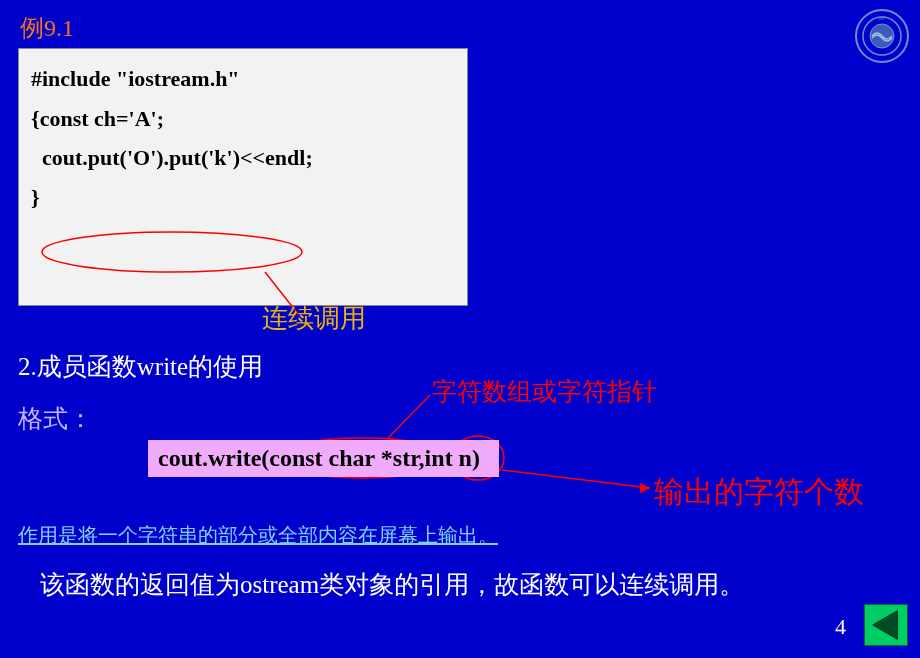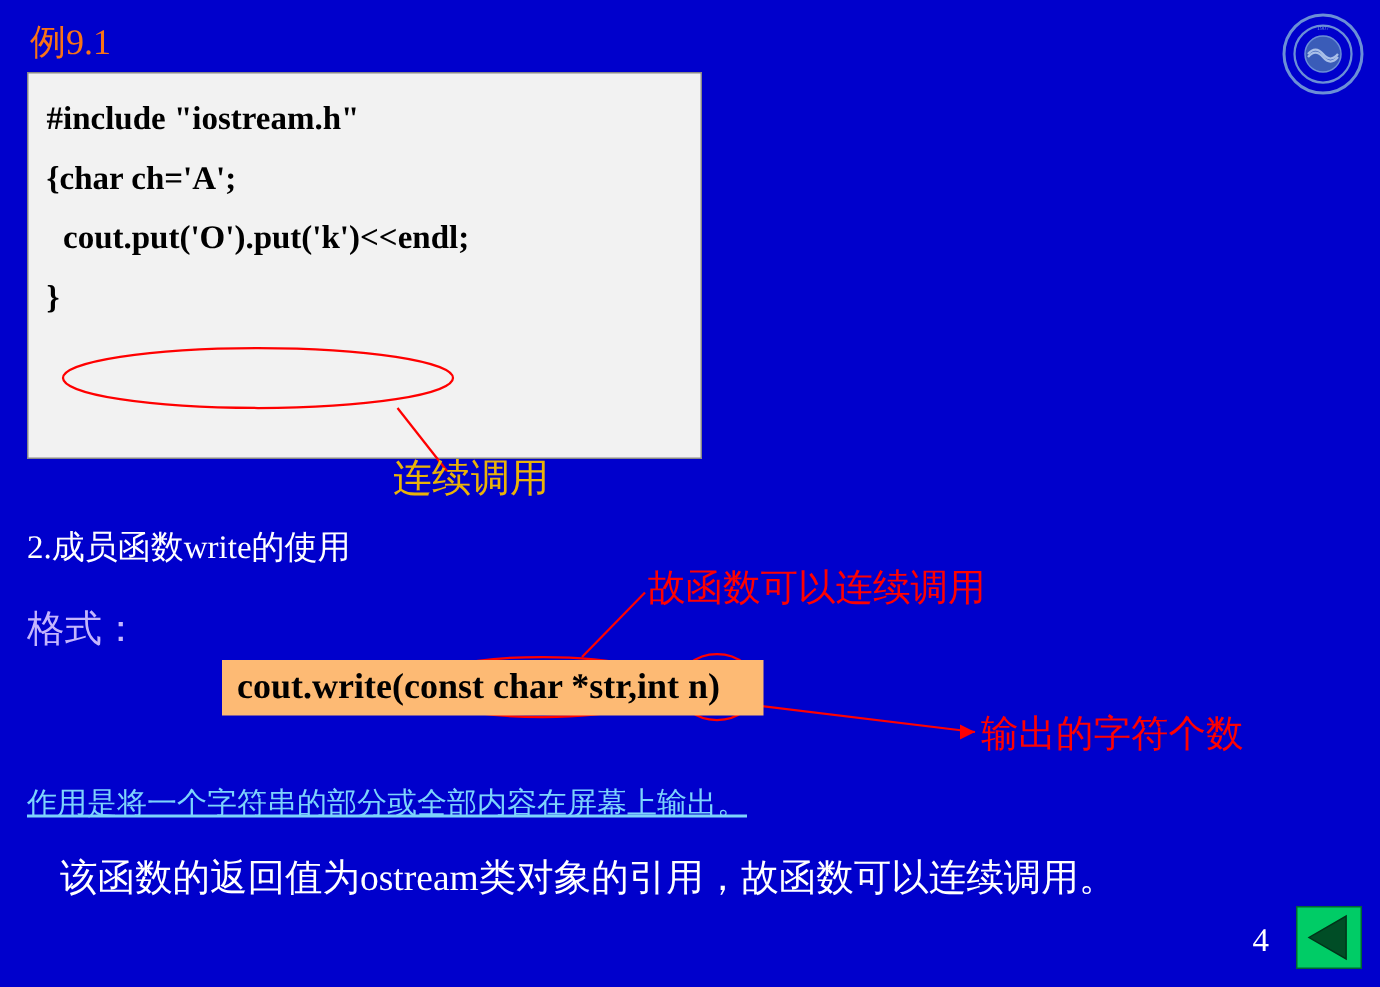--- a/index.html
+++ b/index.html
@@ -53,53 +53,53 @@
       top: 301px;
       left: 262px;
       color: #eab308;
       font-size: 26px;
     }
     .section2 {
       position: absolute;
       top: 350px;
       left: 18px;
       color: #fff;
-      font-size: 22px;
+      font-size: 25px;
     }
     .format-label {
       position: absolute;
       top: 402px;
       left: 18px;
       color: #c4b5fd;
       font-size: 25px;
     }
     .highlight-box {
       position: absolute;
       top: 440px;
       left: 148px;
-      background: #fdba74;
-      padding: 5px 29px 5px 10px;
+      background: #f0abfc;
+      padding: 5px 19px 5px 10px;
       color: #000;
       font-family: "Times New Roman", serif;
       font-weight: bold;
       font-size: 24px;
     }
     .annotation1 {
       position: absolute;
       top: 375px;
       left: 432px;
       color: #ff0000;
       font-size: 25px;
     }
     .annotation2 {
       position: absolute;
       top: 472px;
       left: 654px;
       color: #ff0000;
-      font-size: 25px;
+      font-size: 30px;
     }
     .desc1 {
       position: absolute;
       top: 522px;
       left: 18px;
       color: #7dd3fc;
       font-size: 20px;
       text-decoration: underline;
     }
     .desc2 {
@@ -140,21 +140,21 @@
     <circle cx="28" cy="28" r="19" fill="none" stroke="#6b8fd6" stroke-width="1.5"></circle>
     <circle cx="28" cy="28" r="12" fill="#3a5cb8" stroke="#6b8fd6" stroke-width="1"></circle>
     <path d="M18 28 Q23 22 28 28 Q33 34 38 28" fill="none" stroke="#aac0e8" stroke-width="1.5"></path>
     <path d="M18 30 Q23 24 28 30 Q33 36 38 30" fill="none" stroke="#aac0e8" stroke-width="1.5"></path>
     <text x="28" y="12" font-size="4" fill="#6b8fd6" text-anchor="middle">1907</text>
   </svg>
 </div>
 
 <div class="code-box">
   <div>#include "iostream.h"</div>
-  <div>{char ch='A';</div>
+  <div>{const ch='A';</div>
   <div style="white-space:pre">  cout.put('O').put('k')&lt;&lt;endl;</div>
   <div>}</div>
 </div>
 
 <svg class="svg-overlay">
   <ellipse cx="172" cy="252" rx="130" ry="20" fill="none" stroke="#ff0000" stroke-width="1.5"></ellipse>
   <line x1="265" y1="272" x2="298" y2="314" stroke="#ff0000" stroke-width="1.5"></line>
   <ellipse cx="362" cy="458" rx="88" ry="20" fill="none" stroke="#ff0000" stroke-width="1.5"></ellipse>
   <line x1="388" y1="438" x2="430" y2="395" stroke="#ff0000" stroke-width="1.5"></line>
   <ellipse cx="478" cy="458" rx="26" ry="22" fill="none" stroke="#ff0000" stroke-width="1.5"></ellipse>
@@ -163,21 +163,21 @@
 </svg>
 
 <div class="chaining-label">连续调用</div>
 
 <div class="section2">2.成员函数write的使用</div>
 
 <div class="format-label">格式：</div>
 
 <div class="highlight-box">cout.write(const char *str,int n)</div>
 
-<div class="annotation1">故函数可以连续调用</div>
+<div class="annotation1">字符数组或字符指针</div>
 
 <div class="annotation2">输出的字符个数</div>
 
 <div class="desc1">作用是将一个字符串的部分或全部内容在屏幕上输出。</div>
 
 <div class="desc2">该函数的返回值为ostream类对象的引用，故函数可以连续调用。</div>
 
 <div class="page-num">4</div>
 
 <div class="nav-btn">

